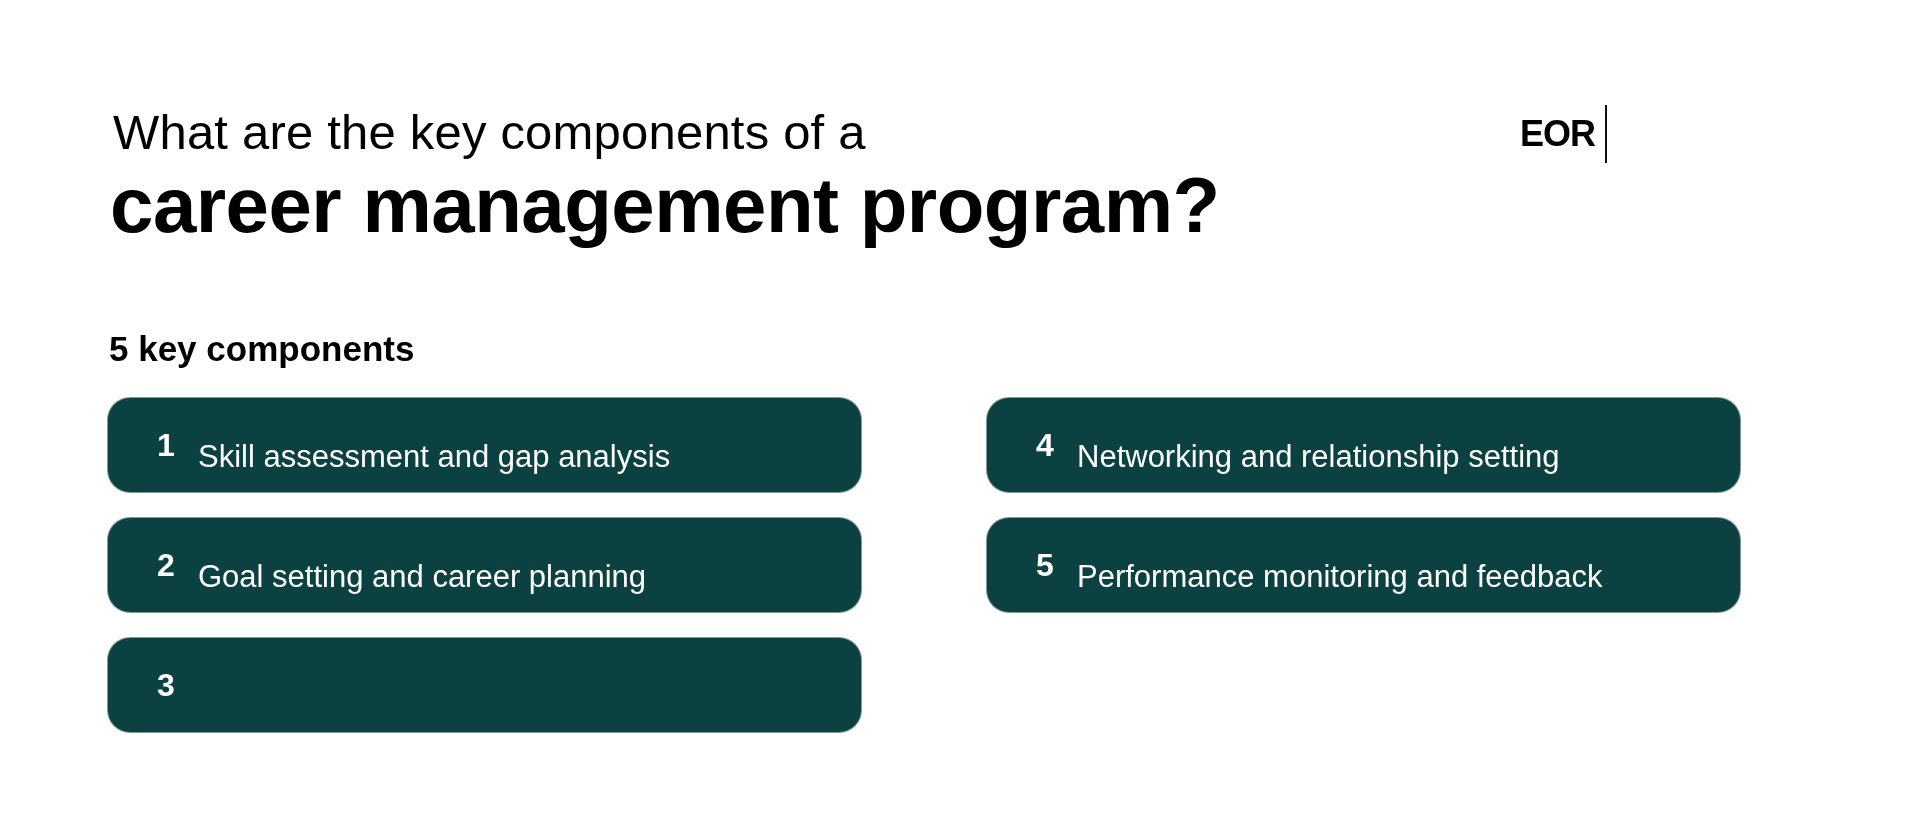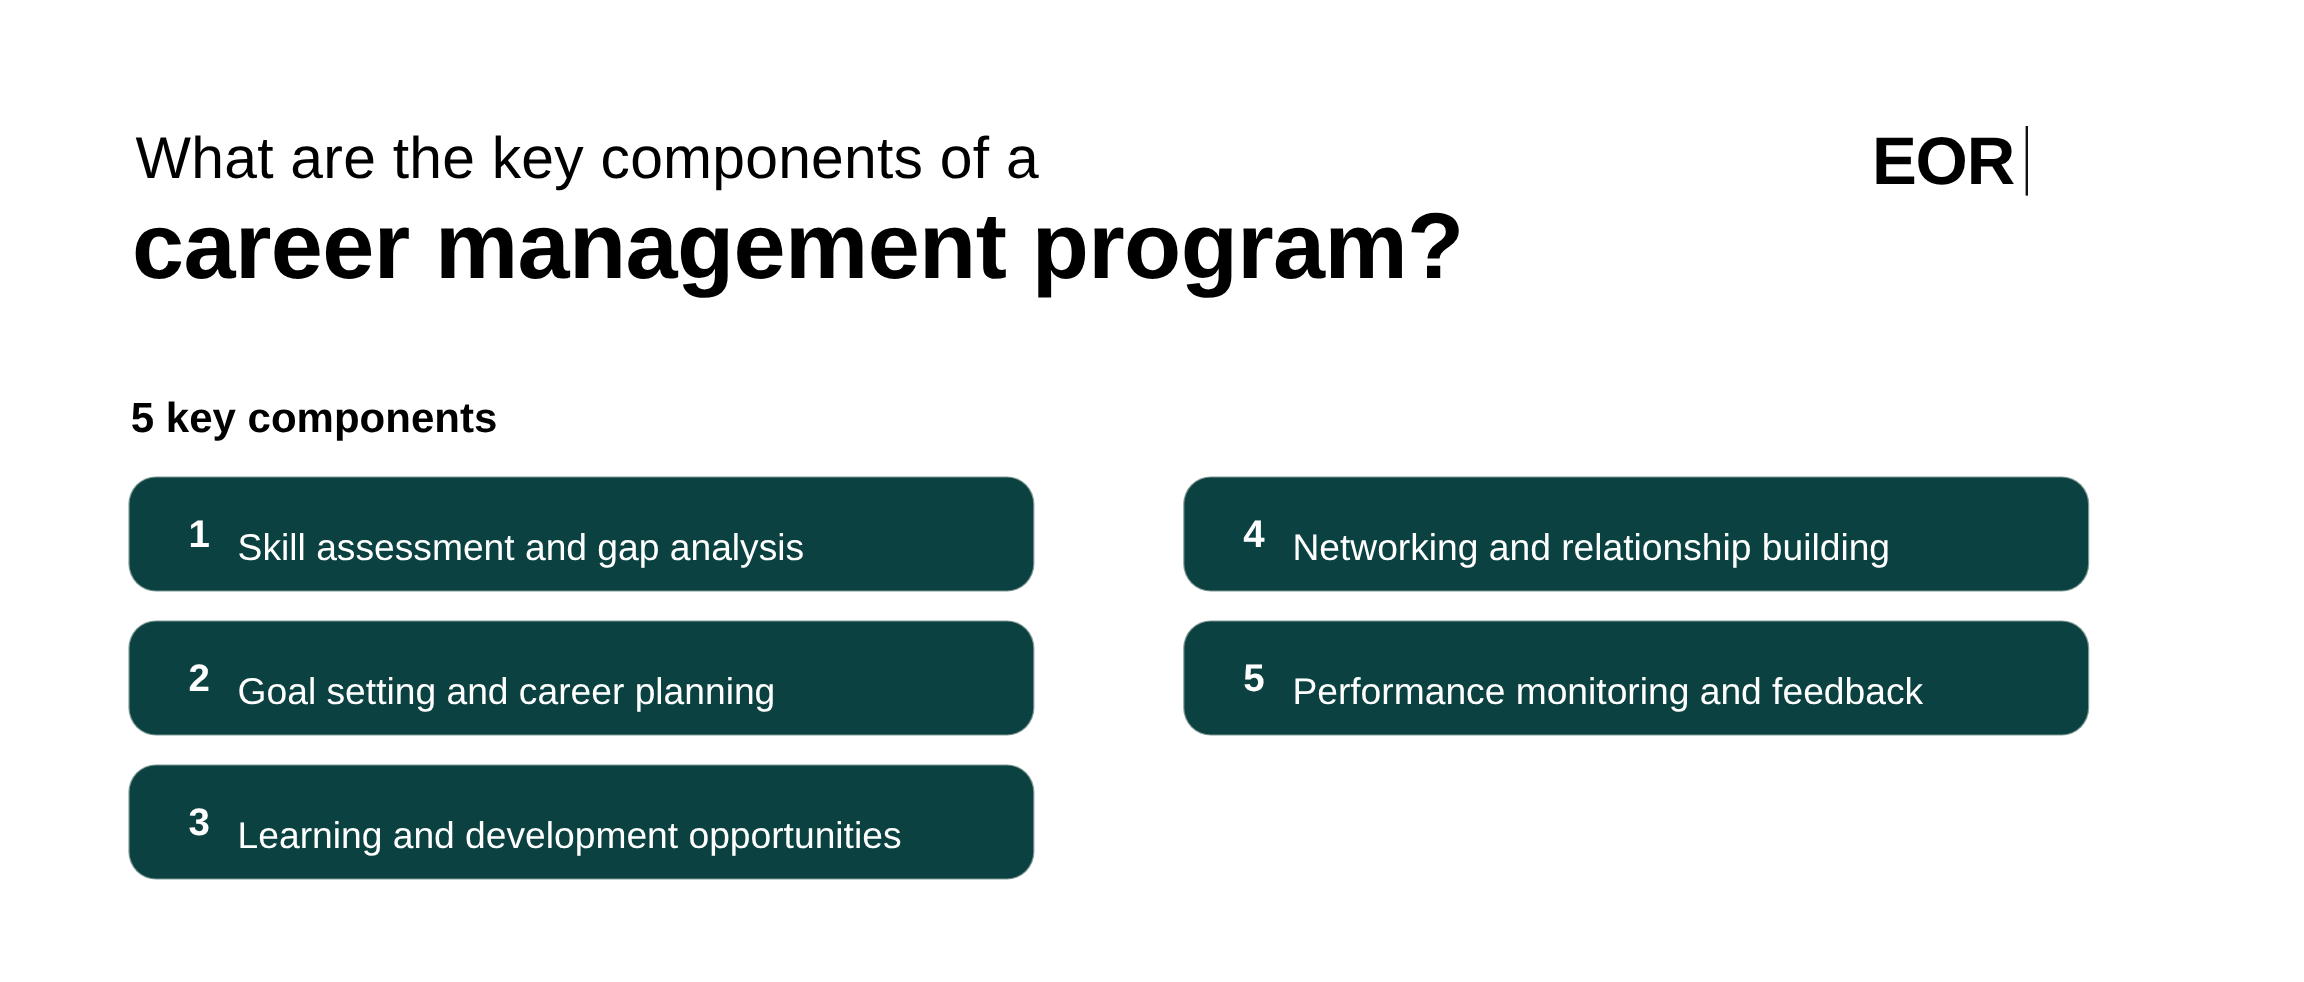--- a/index.html
+++ b/index.html
@@ -11,21 +11,21 @@
     position: absolute; left: 113px; top: 108px;
     font-size: 49px; font-weight: 400; letter-spacing: 0.2px; white-space: nowrap; line-height: 48px;
   }
   .title-line2 {
     position: absolute; left: 110px; top: 160px;
     font-size: 78px; font-weight: 700; letter-spacing: -0.5px; white-space: nowrap; line-height: 90px;
   }
   .logo {
     position: absolute; left: 1520px; top: 104px; height: 60px; display: flex; align-items: center;
   }
-  .logo-eor { font-size: 56px; font-weight: 700; letter-spacing: -1px; line-height: 60px; margin-left: 40px; }
+  .logo-eor { font-size: 36px; font-weight: 700; letter-spacing: -1px; line-height: 60px; }
   .logo-divider { width: 2px; height: 58px; background: #111; margin: 0 10px 0 10px; }
   .logo-overview { font-size: 30px; font-weight: 400; letter-spacing: 3.5px; line-height: 60px; }
   .section-heading {
     position: absolute; left: 109px; top: 328px; font-size: 35px; font-weight: 700; line-height: 42px; white-space: nowrap;
   }
   .card {
     position: absolute; width: 753px; height: 94px; background: #0b4140;
     border-radius: 22px; box-shadow: 0 0 0 1px #7f9a95; display: flex; align-items: center;
     color: #fff; cursor: pointer;
   }
@@ -51,24 +51,23 @@
   <span class="card-label">Skill assessment and gap analysis</span>
 </div>
 
 <div class="card" style="left:108px; top:518px;">
   <span class="card-num"><span class="card-num-inner">2</span></span>
   <span class="card-label">Goal setting and career planning</span>
 </div>
 
 <div class="card" style="left:108px; top:638px;">
   <span class="card-num"><span class="card-num-inner">3</span></span>
-  <span class="card-label">Learning and development opportunities</span>
 </div>
 
 <div class="card" style="left:987px; top:398px;">
   <span class="card-num"><span class="card-num-inner">4</span></span>
-  <span class="card-label">Networking and relationship building</span>
+  <span class="card-label">Networking and relationship setting</span>
 </div>
 
 <div class="card" style="left:987px; top:518px;">
   <span class="card-num"><span class="card-num-inner">5</span></span>
   <span class="card-label">Performance monitoring and feedback</span>
 </div>
 
 </body></html>

